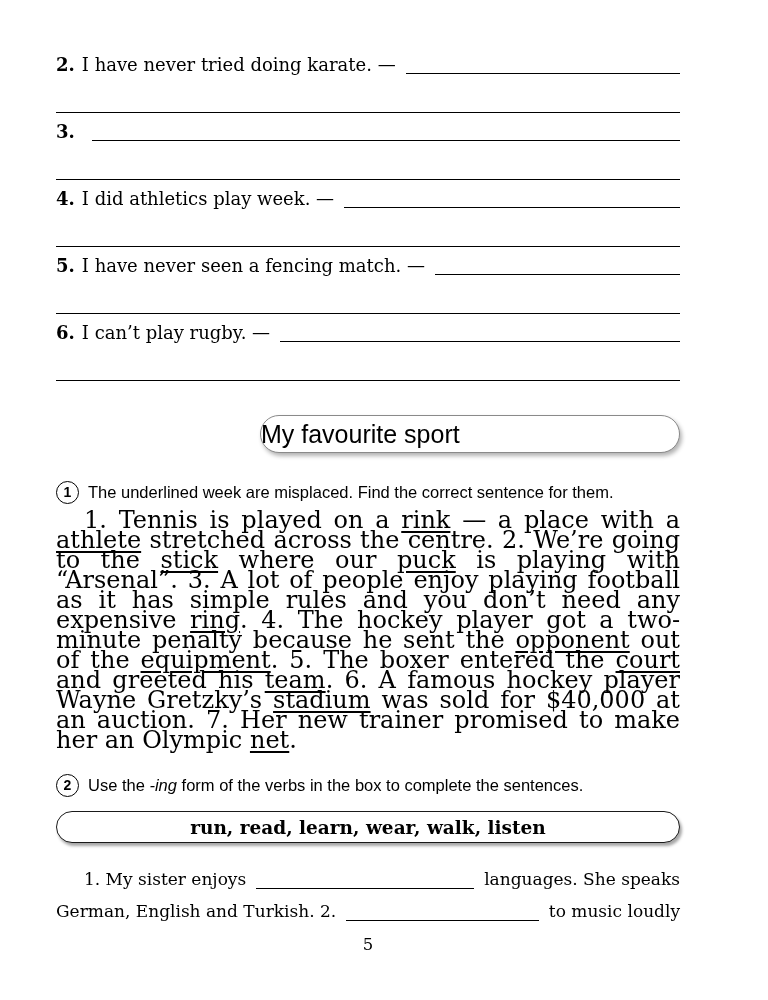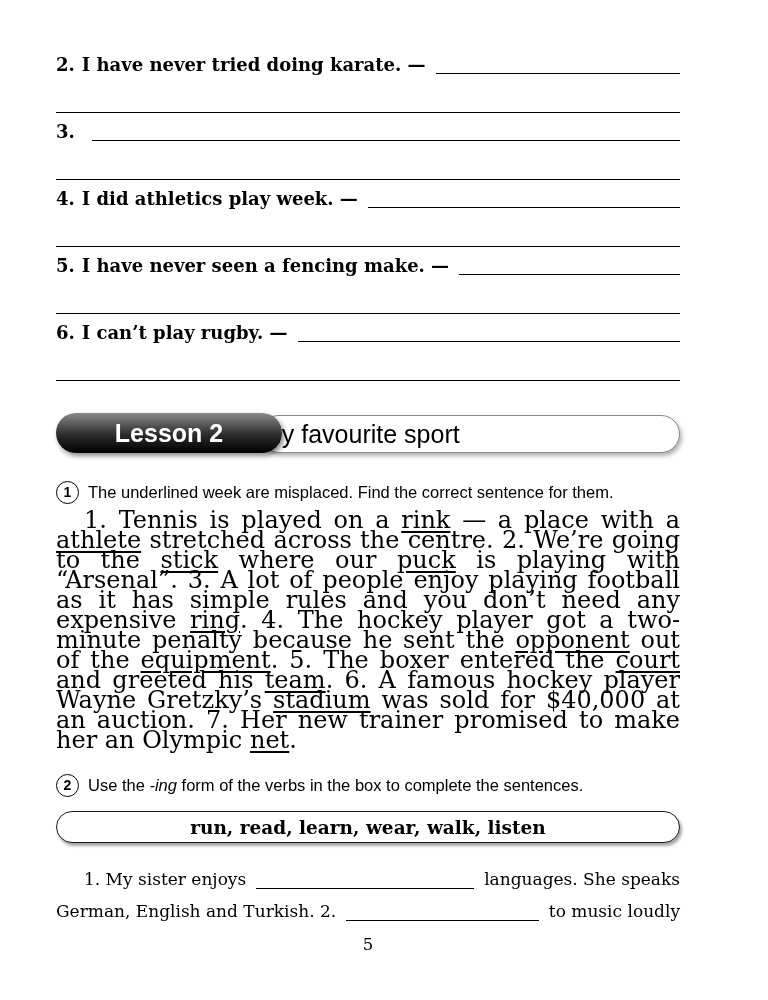--- a/index.html
+++ b/index.html
@@ -9,21 +9,21 @@
     color: #000;
     position: relative;
     overflow: hidden;
   }
   .page { padding: 52px 88px 0 56px; }
 
   
   .item { margin-bottom: 6px; }
   .item-line { display: flex; font-size: 18px; line-height: 26px; }
   .item-num { font-weight: bold; margin-right: 7px; white-space: pre; }
-  .item-text { white-space: pre; font-weight: bold; }
+  .item-text { white-space: pre; }
   .tail-blank { flex: 1; margin-left: 10px; position: relative; }
   .tail-blank::after {
     content: ""; position: absolute; left: 0; right: 0; bottom: 4px;
     border-bottom: 1.4px solid #000;
   }
   .rule { height: 34px; border-bottom: 1.4px solid #000; }
 
   
   .lesson-banner { position: relative; height: 42px; margin: 32px 0 26px 0; }
   .lesson-chip {
@@ -115,41 +115,38 @@
         <span class="item-num">4.</span>
         <span class="item-text">I did athletics play week. —</span>
         <span class="tail-blank"></span>
       </div>
       <div class="rule"></div>
     </div>
 
     <div class="item">
       <div class="item-line">
         <span class="item-num">5.</span>
-        <span class="item-text">I have never seen a fencing make. —</span>
+        <span class="item-text">I have never seen a fencing match. —</span>
         <span class="tail-blank"></span>
       </div>
       <div class="rule"></div>
     </div>
 
     <div class="item">
       <div class="item-line">
         <span class="item-num">6.</span>
         <span class="item-text">I can’t play rugby. —</span>
         <span class="tail-blank"></span>
       </div>
       <div class="rule"></div>
     </div>
 
   </section>
 
   <div class="lesson-banner">
-    <div class="lesson-chip">
-      <span>Lesson 2</span>
-    </div>
     <div class="lesson-pill">
       <span>My favourite sport</span>
     </div>
   </div>
 
   <div class="instruction">
     <span class="circle-num">1</span>
     <span>The underlined week are misplaced. Find the correct sentence for them.</span>
   </div>
 

